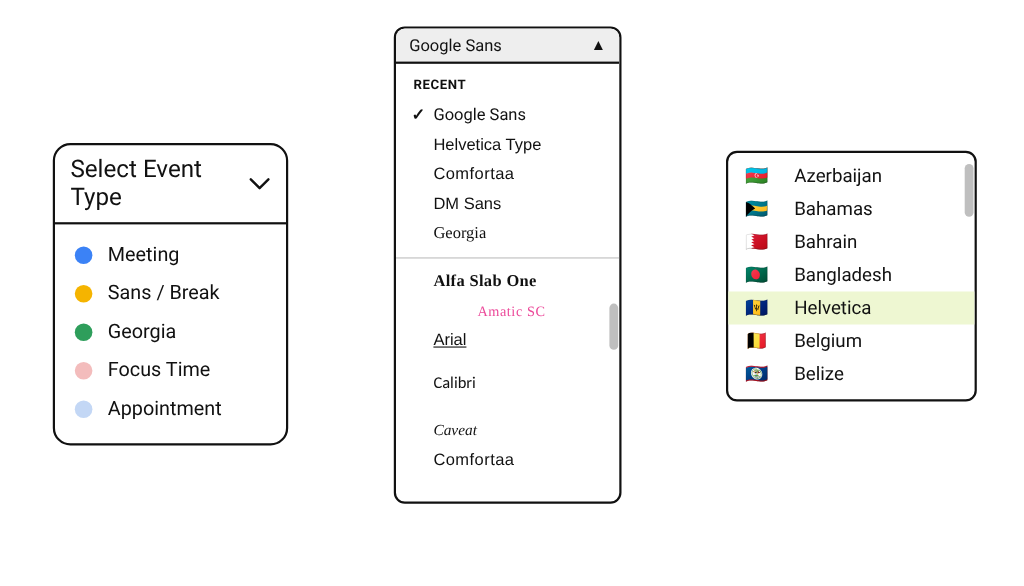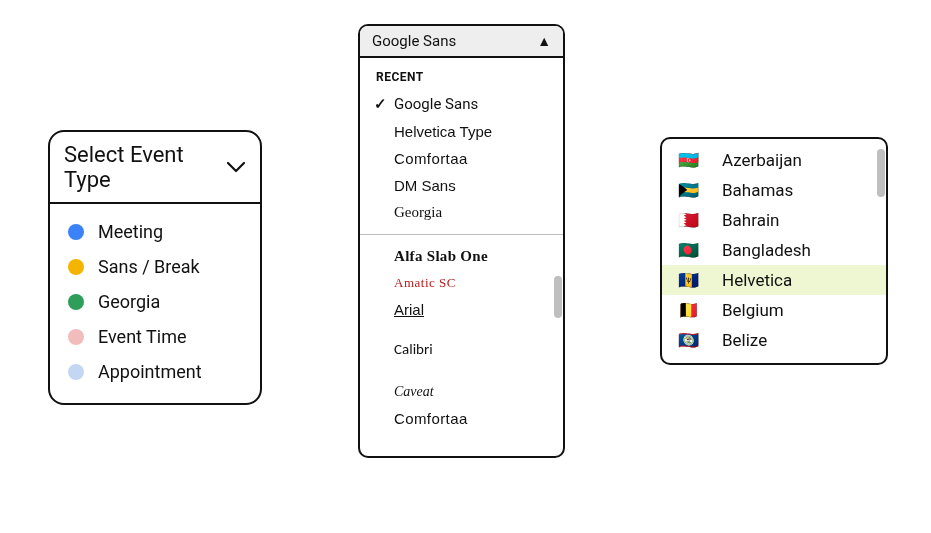--- a/index.html
+++ b/index.html
@@ -119,21 +119,21 @@
     height: 42px;
     background: #bfbfbf;
     border-radius: 4px;
   }
   
   .ff-helv  { font-family: "Helvetica Neue", Helvetica, Arial, sans-serif; }
   .ff-comf  { font-family: Arial, sans-serif; letter-spacing: 0.4px; }
   .ff-dm    { font-family: Arial, sans-serif; }
   .ff-georgia { font-family: Georgia, "Times New Roman", serif; }
   .ff-alfa  { font-family: Georgia, serif; font-weight: 900; letter-spacing: 0.3px; }
-  .ff-amatic{ font-family: "Comic Sans MS", cursive; font-size: 13px; letter-spacing: 0.5px; color:#b91c1c; }
+  .ff-amatic{ font-family: "Comic Sans MS", cursive; font-size: 13px; letter-spacing: 0.5px; color:#ec4899;margin-left:40px; }
   .ff-arial { font-family: Arial, sans-serif; text-decoration: underline; }
   .ff-calibri{ font-family: Calibri, Arial, sans-serif; margin-top: 12px; }
   .ff-caveat{ font-family: Liberation Serif, serif; font-style: italic; font-size: 14px; margin-top: 16px; }
 
   
   .country-menu {
     position: absolute;
     left: 660px;
     top: 137px;
     width: 224px;
@@ -208,21 +208,21 @@
         <div class="event-item">
           <span class="dot" style="background: rgb(245, 180, 0);"></span>
           <span>Sans / Break</span>
         </div>
         <div class="event-item">
           <span class="dot" style="background: rgb(46, 158, 91);"></span>
           <span>Georgia</span>
         </div>
         <div class="event-item">
           <span class="dot" style="background: rgb(243, 188, 188);"></span>
-          <span>Event Time</span>
+          <span>Focus Time</span>
         </div>
         <div class="event-item">
           <span class="dot" style="background: rgb(195, 215, 245);"></span>
           <span>Appointment</span>
         </div>
       </div>
   </div>
 
   <div class="font-menu">
     <div class="font-header">

